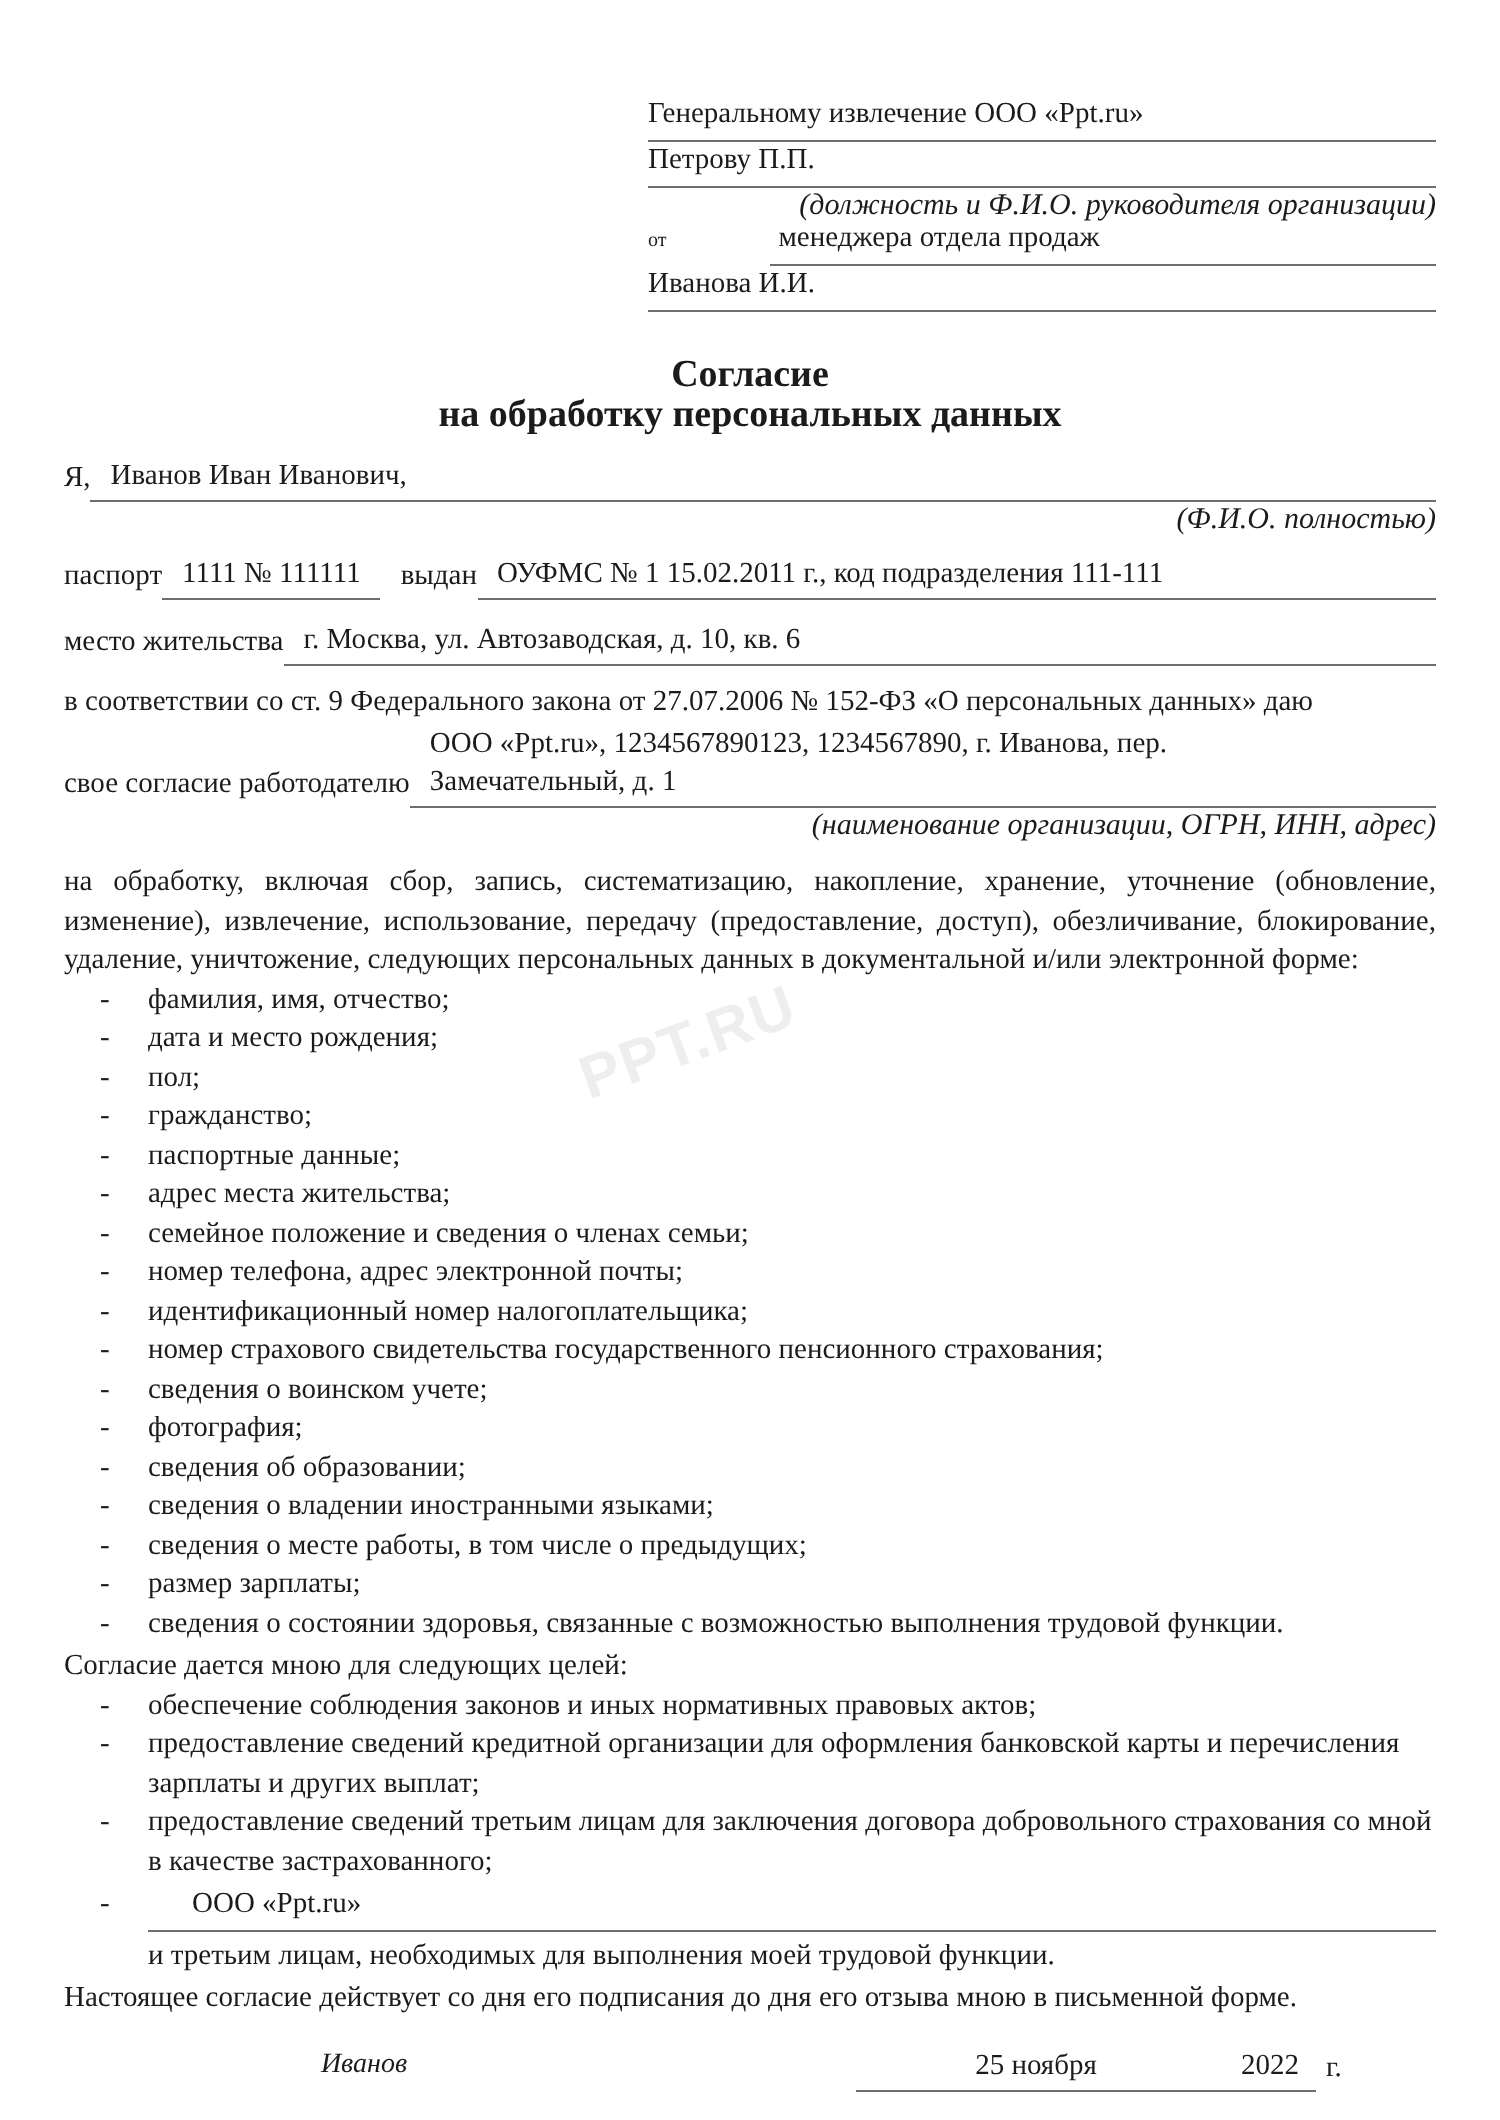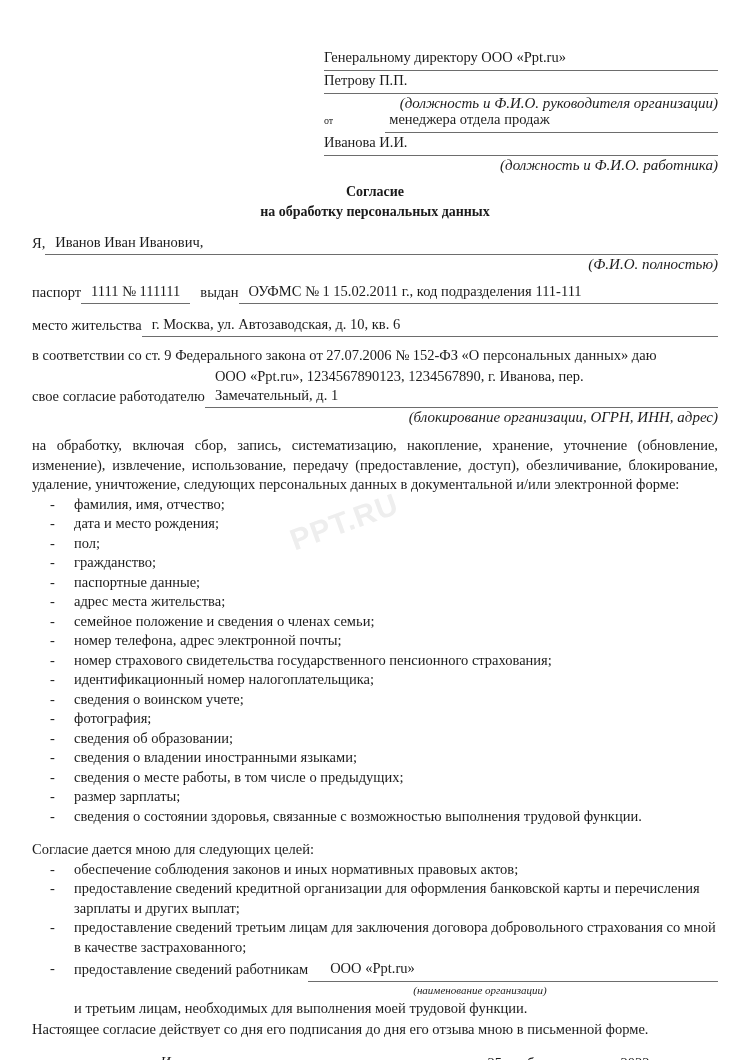--- a/index.html
+++ b/index.html
@@ -84,23 +84,23 @@
     text-align: right;
     line-height: 14px;
     margin-top: 2px;
     color: #1b1b1b;
   }
 
   
   .title {
     text-align: center;
     font-weight: 700;
-    font-size: 14px;
+    font-size: 19px;
     line-height: 20px;
-    margin-top: 10px;
+    margin-top: 22px;
   }
   .title .line2 { display: block; }
 
   
   .frow {
     display: flex;
     align-items: flex-end;
     margin-top: 11px;
   }
   .frow .lbl {
@@ -155,21 +155,21 @@
   
   .para {
     font-size: 14.5px;
     line-height: 19.5px;
     text-align: justify;
     margin-top: 12px;
   }
   .para-left {
     font-size: 14.5px;
     line-height: 19.5px;
-    margin-top: 14px;
+    margin-top: 2px;
   }
   ul.dashlist {
     list-style: none;
     margin: 0;
     padding: 0;
   }
   ul.dashlist li {
     font-size: 14.5px;
     line-height: 19.5px;
     padding-left: 42px;
@@ -283,30 +283,29 @@
 </head>
 <body>
 
 <div class="page">
 
   <div class="watermark">PPT.RU</div>
 
   <div class="content">
 
     <div class="header-block">
-      <div class="hrow">Генеральному директору ООО «Ppt.ru»</div>
+      <div class="hrow">Генеральному извлечение ООО «Ppt.ru»</div>
       <div class="hrow">Петрову П.П.</div>
       <div class="caption">(должность и Ф.И.О. руководителя организации)</div>
 
       <div class="hrow-wrap gap-top">
         <span class="hrow-label">от</span>
         <span class="hrow-fill">менеджера отдела продаж</span>
       </div>
       <div class="hrow">Иванова И.И.</div>
-      <div class="caption">(должность и Ф.И.О. работника)</div>
     </div>
 
     <div class="title">
       <span>Согласие</span>
       <span class="line2">на обработку персональных данных</span>
     </div>
 
     <div class="frow">
       <span class="lbl">Я,</span>
       <span class="val grow">Иванов Иван Иванович,</span>
@@ -327,56 +326,54 @@
 
     <div class="lawline">в соответствии со ст. 9 Федерального закона от 27.07.2006 № 152-ФЗ «О персональных данных» даю</div>
 
     <div class="employer">
       <span class="lbl">свое согласие работодателю</span>
       <span class="val">
         <span>ООО «Ppt.ru», 1234567890123, 1234567890, г. Иванова, пер.</span>
         <span>Замечательный, д. 1</span>
       </span>
     </div>
-    <div class="caption">(блокирование организации, ОГРН, ИНН, адрес)</div>
+    <div class="caption">(наименование организации, ОГРН, ИНН, адрес)</div>
 
     <div class="para">на обработку, включая сбор, запись, систематизацию, накопление, хранение, уточнение (обновление, изменение), извлечение, использование, передачу (предоставление, доступ), обезличивание, блокирование, удаление, уничтожение, следующих персональных данных в документальной и/или электронной форме:</div>
 
     <ul class="dashlist">
       <li>фамилия, имя, отчество;</li>
       <li>дата и место рождения;</li>
       <li>пол;</li>
       <li>гражданство;</li>
       <li>паспортные данные;</li>
       <li>адрес места жительства;</li>
       <li>семейное положение и сведения о членах семьи;</li>
       <li>номер телефона, адрес электронной почты;</li>
+      <li>идентификационный номер налогоплательщика;</li>
       <li>номер страхового свидетельства государственного пенсионного страхования;</li>
-      <li>идентификационный номер налогоплательщика;</li>
       <li>сведения о воинском учете;</li>
       <li>фотография;</li>
       <li>сведения об образовании;</li>
       <li>сведения о владении иностранными языками;</li>
       <li>сведения о месте работы, в том числе о предыдущих;</li>
       <li>размер зарплаты;</li>
       <li>сведения о состоянии здоровья, связанные с возможностью выполнения трудовой функции.</li>
     </ul>
 
     <div class="para-left">Согласие дается мною для следующих целей:</div>
     <ul class="dashlist">
       <li>обеспечение соблюдения законов и иных нормативных правовых актов;</li>
       <li class="wrap">предоставление сведений кредитной организации для оформления банковской карты и перечисления зарплаты и других выплат;</li>
       <li class="wrap">предоставление сведений третьим лицам для заключения договора добровольного страхования со мной в качестве застрахованного;</li>
     </ul>
 
     <div class="purpose-org">
-      <span class="lbl">предоставление сведений работникам</span>
       <span class="val">ООО «Ppt.ru»</span>
     </div>
-    <div class="caption-right">(наименование организации)</div>
 
     <div class="tail">и третьим лицам, необходимых для выполнения моей трудовой функции.</div>
     <div class="tail2">Настоящее согласие действует со дня его подписания до дня его отзыва мною в письменной форме.</div>
 
     <div class="sig">
       <div class="sig-left">
         <div class="sig-name">Иванов</div>
 
       </div>
       <div class="sig-spacer"></div>

